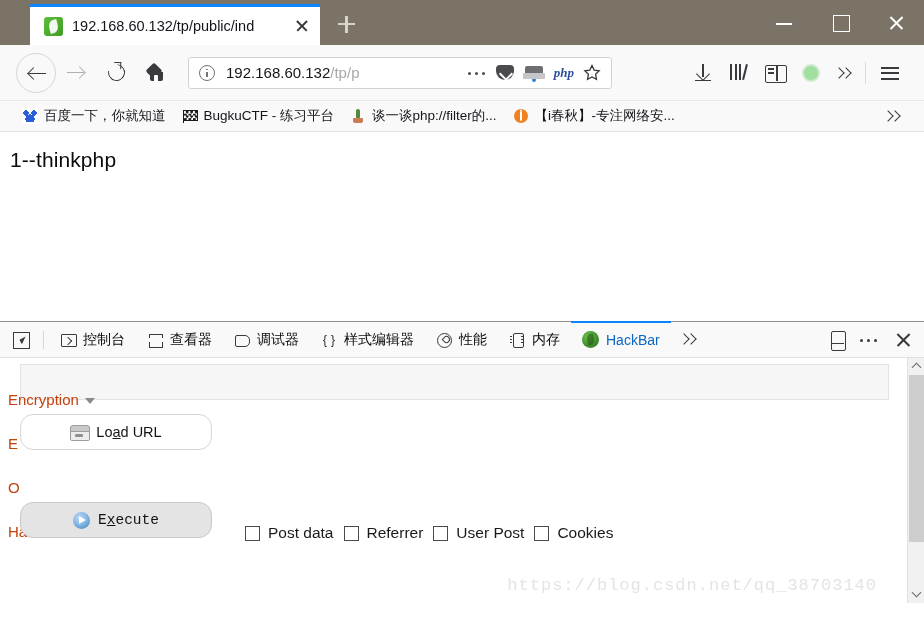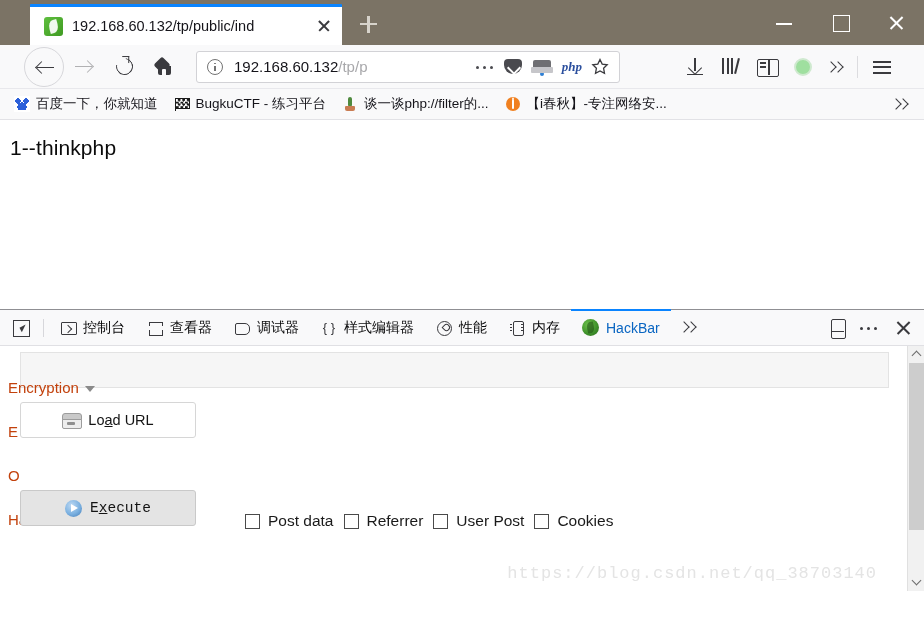--- a/index.html
+++ b/index.html
@@ -16,21 +16,21 @@
   .titlebar {
     position: relative;
     height: 45px;
     background: #7b7365;
     display: flex;
     align-items: flex-end;
   }
   .tab {
     position: relative;
     margin-left: 30px;
-    width: 312px;
+    width: 290px;
     height: 41px;
     background: #ffffff;
     border-top: 3px solid #0a84ff;
     display: flex;
     align-items: center;
     padding: 0 6px 0 14px;
     border-radius: 1px 1px 0 0;
     justify-content: flex-end;
   }
   .tab-favicon {
@@ -95,25 +95,25 @@
   .wmin::before { content:""; position:absolute; left:20px; top:23px; width:16px; height:1.8px; background:#fff; }
   .wmax::before { content:""; position:absolute; left:21px; top:15px; width:15px; height:15px; border:1.8px solid #fff; }
   .wclose::before, .wclose::after {
     content:""; position:absolute; left:20px; top:22px; width:17px; height:1.8px; background:#fff;
   }
   .wclose::before { transform: rotate(45deg); }
   .wclose::after  { transform: rotate(-45deg); }
 
   
   .navbar {
-    height: 44px;
+    height: 56px;
     background: #f9f9fa;
     display: flex;
     align-items: center;
-    padding: 0 24px;
+    padding: 0 16px;
     border-bottom: 1px solid #e8e8ec;
   }
   .navbtn { width: 40px; height: 40px; position: relative; flex:0 0 auto; }
   .navbtn.circled { border-radius: 50%; border: 1px solid #d7d7db; }
 
   .ic-back, .ic-fwd {
     position:absolute; left:11px; top:11px; width:18px; height:18px;
   }
   .arrowline { position:absolute; top:8.2px; width:17px; height:1.7px; background:#3a3a3e; }
   .arrowhead { position:absolute; width:9px; height:9px; border-left:1.7px solid #3a3a3e; border-bottom:1.7px solid #3a3a3e; top:4.6px; }
@@ -251,21 +251,21 @@
   .ic-menu b:nth-child(1){ top:12px; }
   .ic-menu b:nth-child(2){ top:17.5px; }
   .ic-menu b:nth-child(3){ top:23px; }
 
   
   .bookmarks {
     height: 31px;
     background: #f9f9fa;
     display: flex;
     align-items: center;
-    padding: 0 6px;
+    padding: 0 14px;
     border-bottom: 1px solid #e2e2e6;
   }
   .bm { display:flex; align-items:center; padding: 0 8px; height:24px; white-space:nowrap; flex:0 0 auto; }
   .bm .bmico { width:16px; height:16px; flex:0 0 auto; position:relative; margin-right:6px; }
   .bm .bmlabel { font-size: 13.5px; color:#15141a; }
 
   .bmico.baidu { background:#ffffff; }
   .bmico.baidu::before{
     content:""; position:absolute; left:1px; top:2px; width:14px; height:12px;
     background:
@@ -441,22 +441,22 @@
   .hb-dd .caret {
     width:0; height:0; border-left:5px solid transparent; border-right:5px solid transparent;
     border-top:6px solid #8a8a8a; margin-top:3px;
   }
   .hb-dd.d1 { left:8px; top:33px; }
   .hb-dd.d2 { left:8px; top:77px; }
   .hb-dd.d3 { left:8px; top:121px; }
   .hb-dd.d4 { left:8px; top:165px; }
 
   .hb-btn {
-    position:absolute; left:20px; width:176px; height:36px;
-    border:1px solid #d6d6d6; border-radius:3px; background:#ffffff;
+    position:absolute; left:20px; width:192px; height:36px;
+    border:1px solid #d6d6d6; border-radius:13px; background:#ffffff;
     display:flex; align-items:center; justify-content:center; gap:8px;
     font-size:14.5px; color:#141414;
   }
   .hb-btn.b1 { top:56px; }
   .hb-btn.b2 { top:100px; }
   .hb-btn.b3 { top:144px; background:#e4e4e4; border-color:#c9c9c9;font-family:Liberation Mono, monospace; }
   .hb-btn u { text-decoration: underline; }
 
   .ico-drive { width:18px; height:14px; position:relative; flex:0 0 auto; }
   .ico-drive::before{

